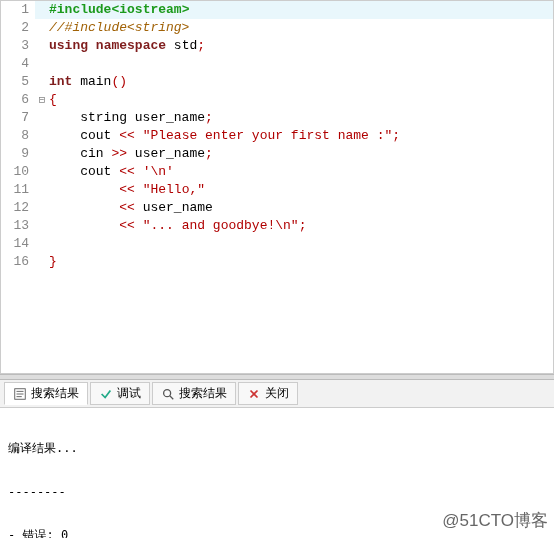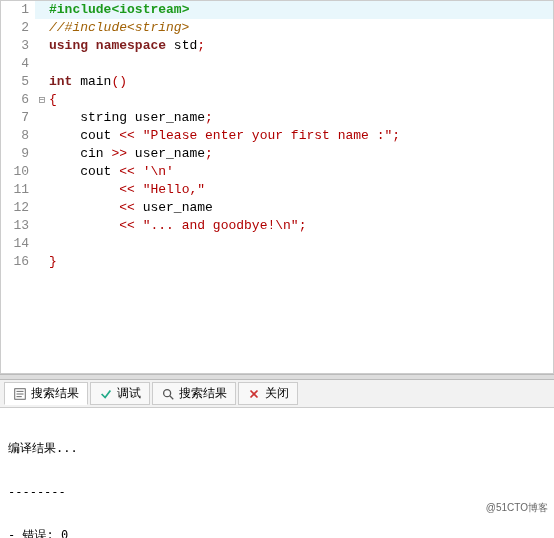--- a/index.html
+++ b/index.html
@@ -80,23 +80,23 @@
     padding: 4px 8px 8px 8px;
     font-family: "Microsoft YaHei", Consolas, monospace;
     font-size: 12px;
     white-space: pre-wrap;
     overflow: auto;
     height: 130px;
   }
   .watermark {
     position: fixed;
     right: 6px;
-    bottom: 23px;
+    bottom: 6px;
     font-family: sans-serif;
-    font-size: 10px;
+    font-size: 17px;
     color: #666;
     margin-top: 20px;
   }
 </style>
 </head>
 <body>
 
 <div class="editor" id="editor">
     <div class="code-row active">
       <div class="ln">1</div>

